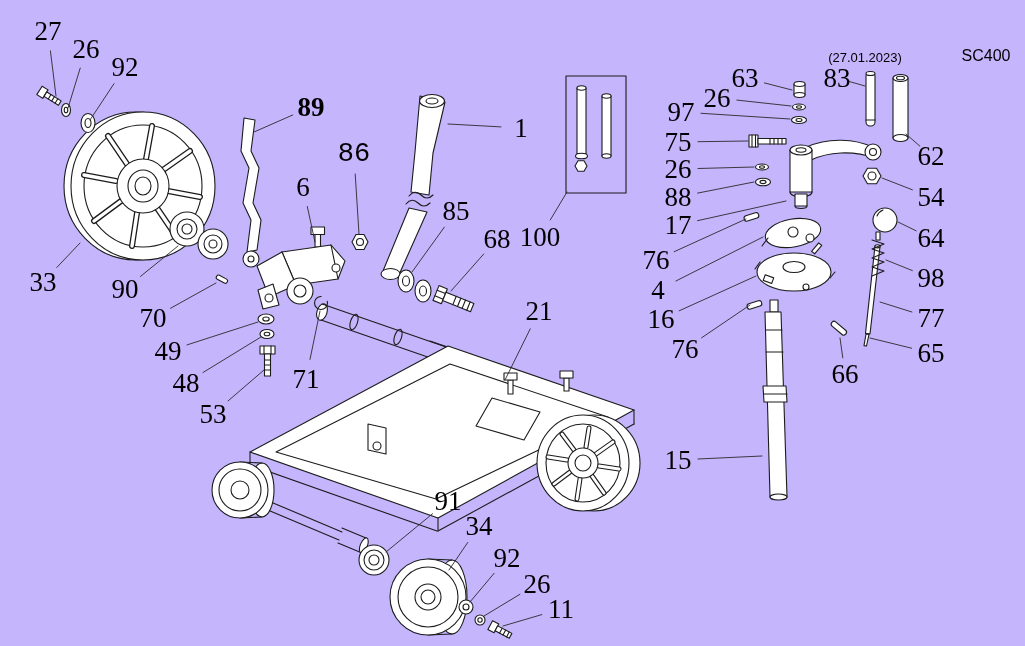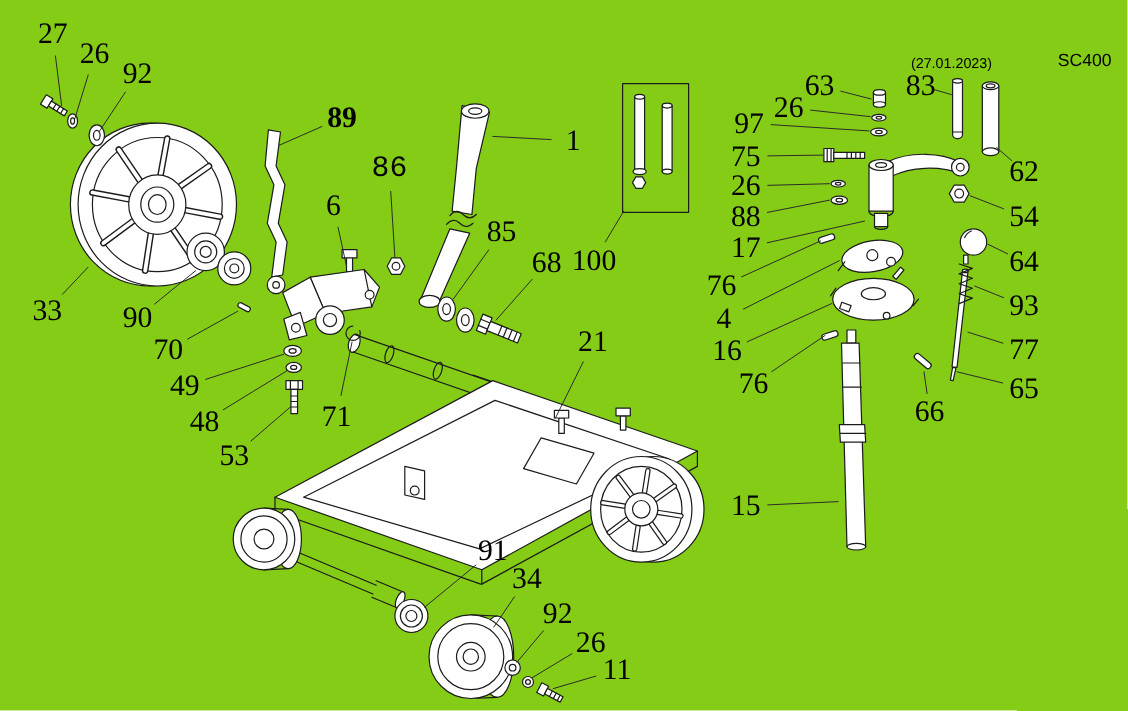--- a/index.html
+++ b/index.html
@@ -1,16 +1,16 @@
 <!DOCTYPE html>
 <html><head>
 <meta charset="utf-8">
 <style>
   html,body{margin:0;padding:0;background:#fff;}
-  #stage{position:relative;width:1025px;height:646px;background:#84cc16;overflow:hidden;
+  #stage{position:relative;width:1025px;height:646px;background:#c4b5fd;overflow:hidden;
          font-family:"Liberation Serif",serif;}
   #diagram{position:absolute;left:0;top:0;}
   #diagram path,#diagram ellipse,#diagram circle,#diagram rect,
   #diagram line,#diagram polygon,#diagram polyline{
      stroke:#1c1c1c;stroke-width:1.1;fill:none;stroke-linejoin:round;stroke-linecap:round;}
   #diagram .w{fill:#ffffff;}
   #diagram .spoke-bg{stroke-width:6;}
   #diagram .spoke-fg{stroke:#ffffff;stroke-width:3.4;}
   #diagram .spoke-bg2{stroke-width:5;}
   #diagram .spoke-fg2{stroke:#ffffff;stroke-width:2.8;}
@@ -445,21 +445,21 @@
       <div class="part-label" style="left: 717px; top: 98px;">26</div>
       <div class="part-label" style="left: 681px; top: 112px;">97</div>
       <div class="part-label" style="left: 678px; top: 142px;">75</div>
       <div class="part-label" style="left: 678px; top: 169px;">26</div>
       <div class="part-label" style="left: 678px; top: 197px;">88</div>
       <div class="part-label" style="left: 678px; top: 225px;">17</div>
       <div class="part-label" style="left: 837px; top: 78px;">83</div>
       <div class="part-label" style="left: 931px; top: 156px;">62</div>
       <div class="part-label" style="left: 931px; top: 197px;">54</div>
       <div class="part-label" style="left: 931px; top: 238px;">64</div>
-      <div class="part-label" style="left: 931px; top: 278px;">93</div>
+      <div class="part-label" style="left: 931px; top: 278px;">98</div>
       <div class="part-label" style="left: 931px; top: 318px;">77</div>
       <div class="part-label" style="left: 931px; top: 353px;">65</div>
       <div class="part-label" style="left: 845px; top: 374px;">66</div>
       <div class="part-label" style="left: 656px; top: 260px;">76</div>
       <div class="part-label" style="left: 658px; top: 290px;">4</div>
       <div class="part-label" style="left: 661px; top: 319px;">16</div>
       <div class="part-label" style="left: 685px; top: 349px;">76</div>
       <div class="part-label" style="left: 678px; top: 460px;">15</div>
     </div>
 

